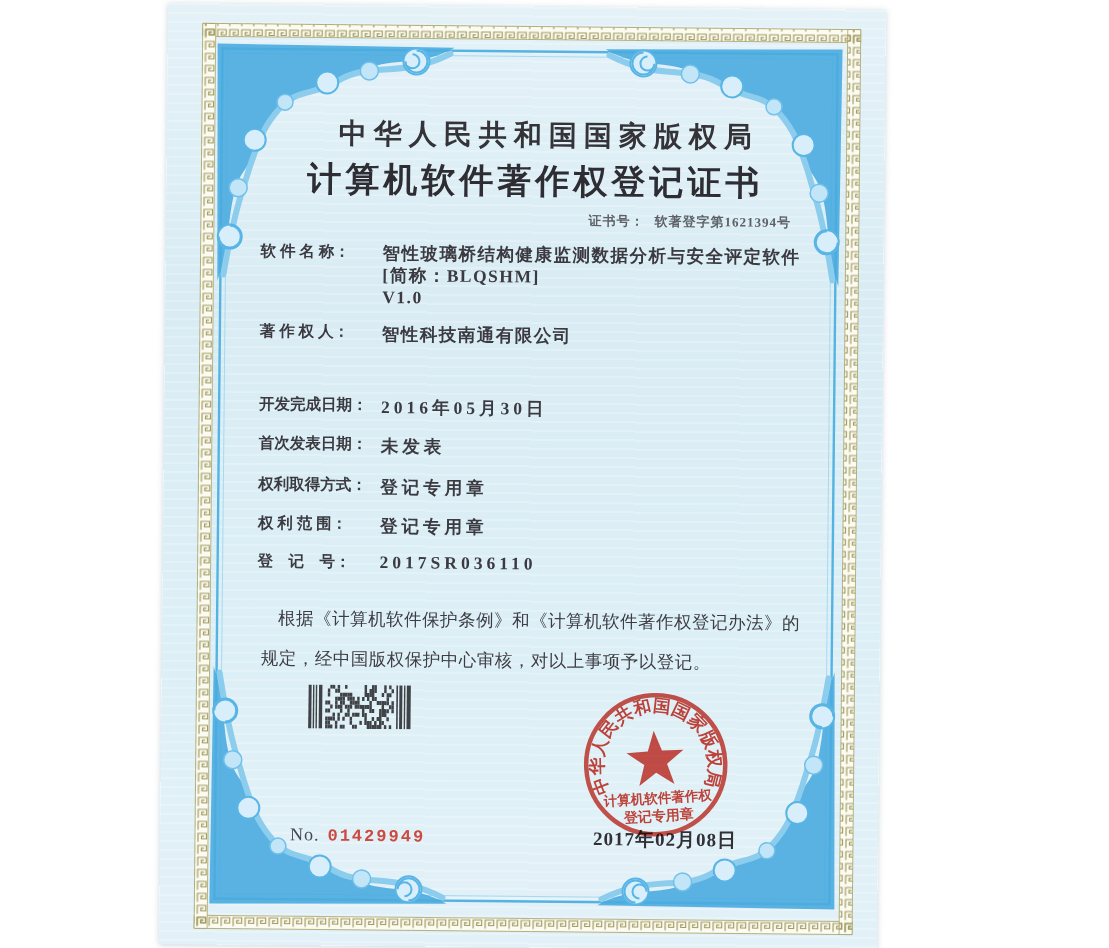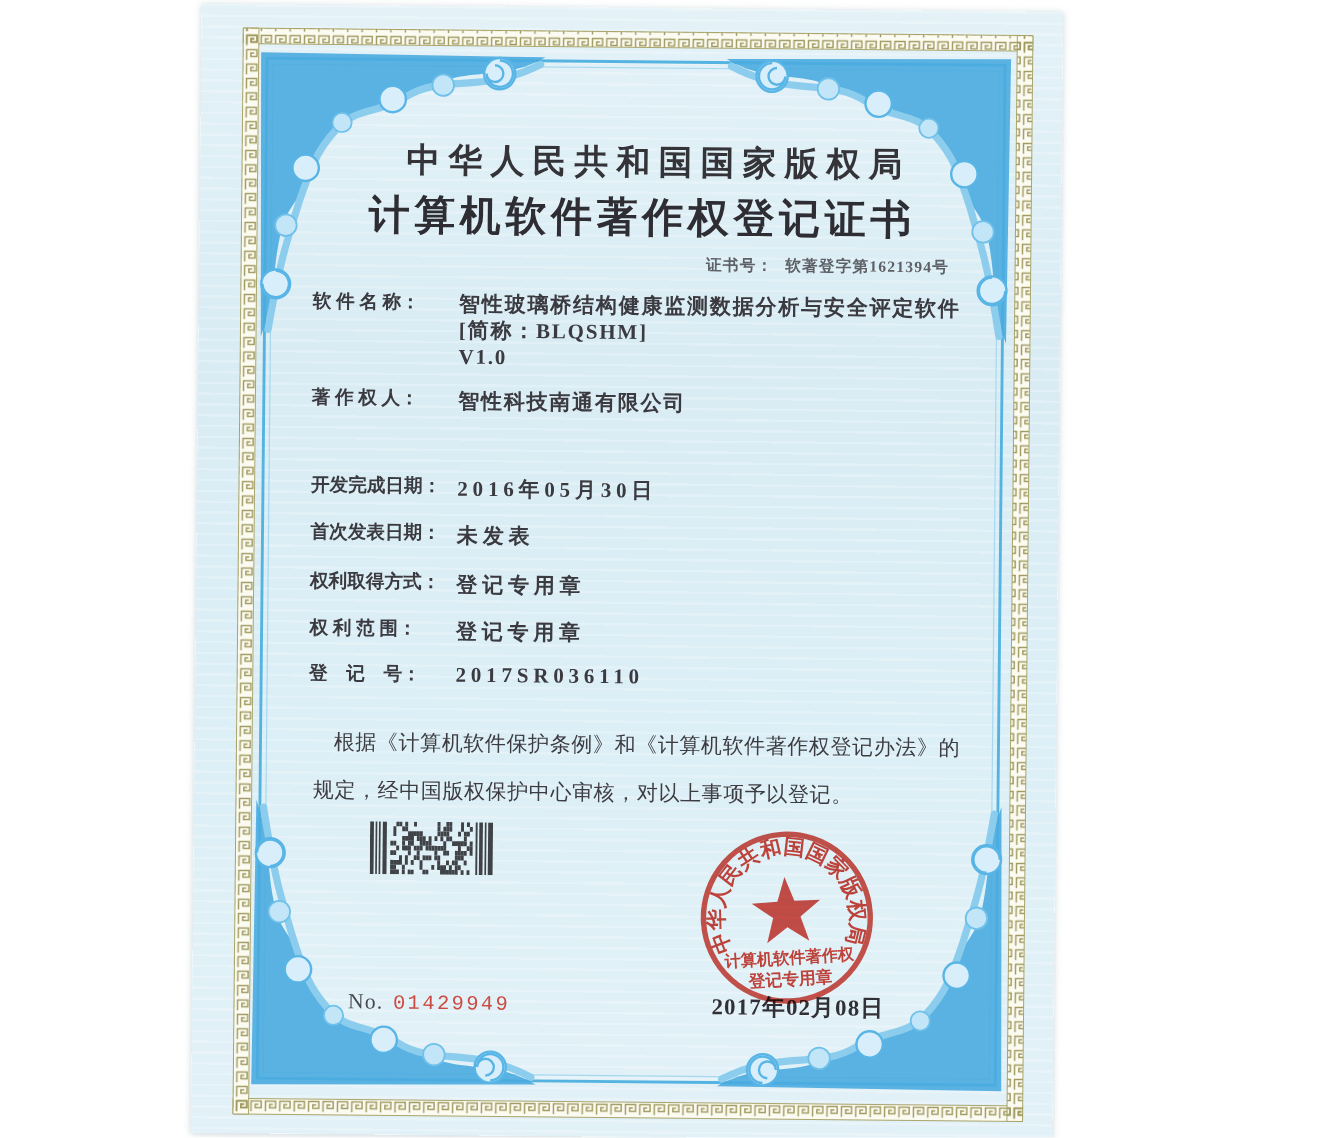--- a/index.html
+++ b/index.html
@@ -50,21 +50,21 @@
     mix-blend-mode:multiply;opacity:.94;transform:rotate(-4deg);z-index:4;
   }
   .stamp-date{
     position:absolute;left:433px;top:819px;font-size:19px;font-weight:700;
     letter-spacing:1px;color:#303036;z-index:3;white-space:nowrap;
   }
   .serial{position:absolute;left:130px;top:820px;font-size:18px;white-space:nowrap;z-index:3;}
   .serial .pfx{color:#45474f;letter-spacing:1px;}
   .serial .num{
     color:#cc4a40;font-family:"Liberation Mono","DejaVu Sans Mono",monospace;
-    font-size:17px;letter-spacing:2px;margin-left:8px;font-weight:400;
+    font-size:17px;letter-spacing:2px;margin-left:8px;font-weight:700;
   }
 </style>
 </head>
 <body>
 
 <div class="paper">
 
   <svg class="ornaments" viewBox="0 0 718 941" aria-hidden="true">
     <defs>
       <pattern id="gk" width="12" height="12" patternUnits="userSpaceOnUse">

